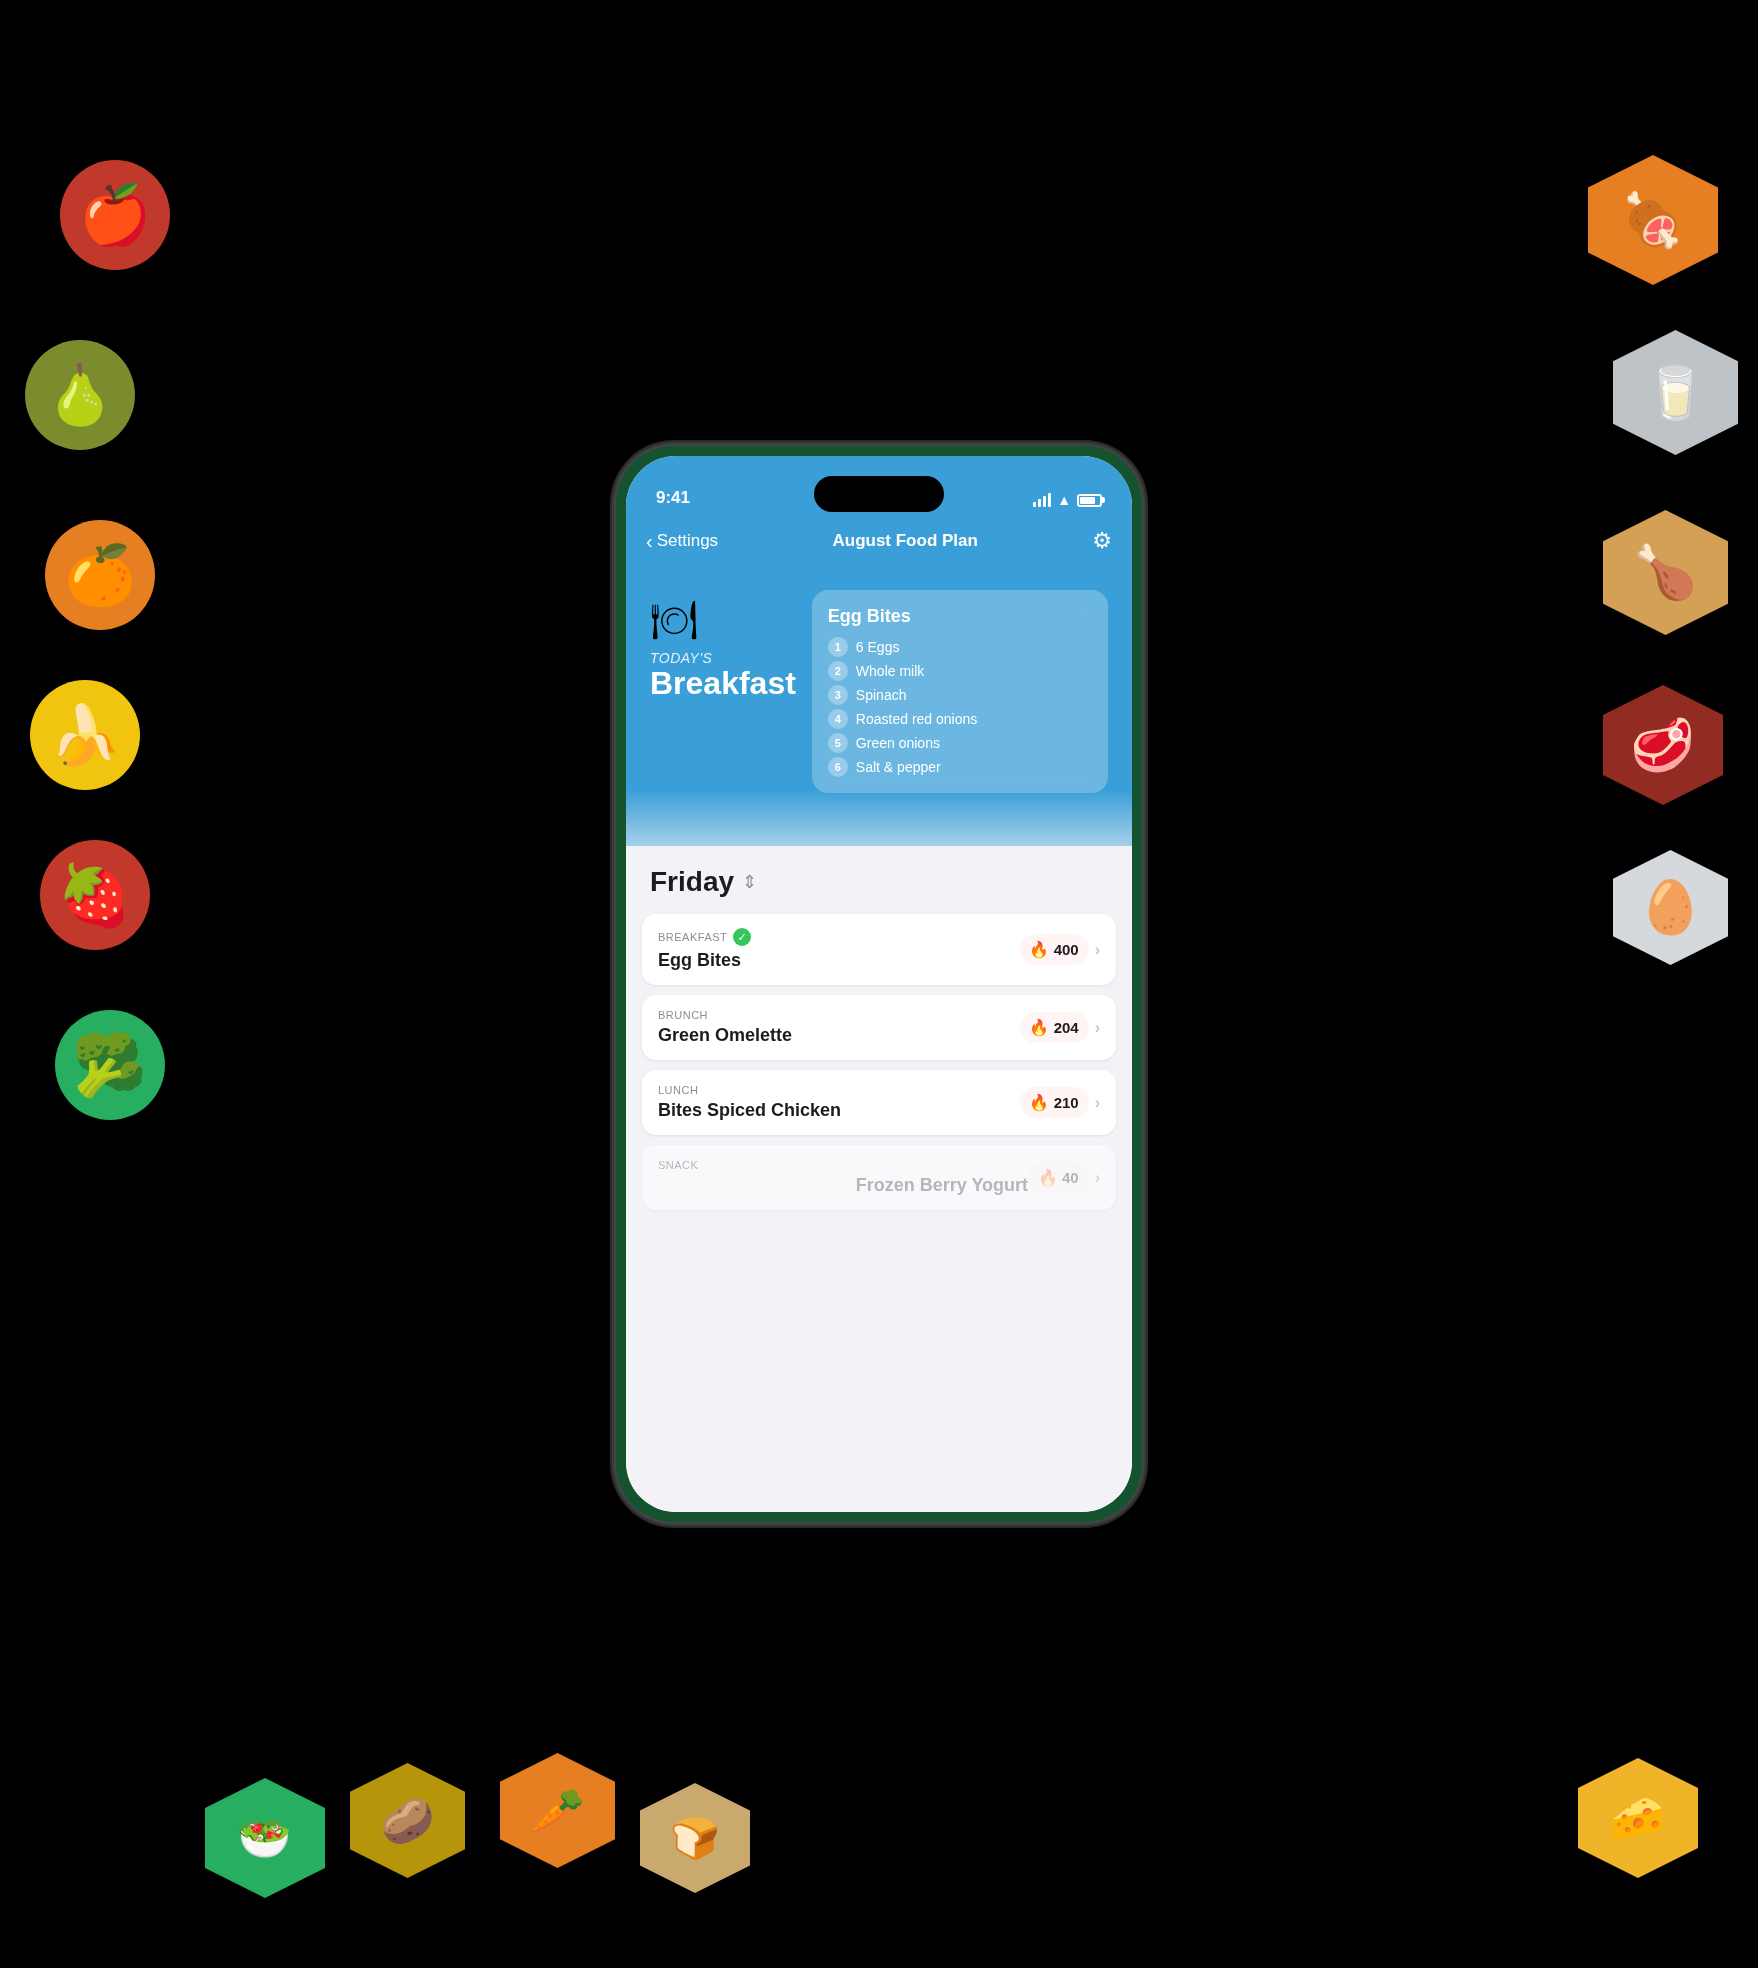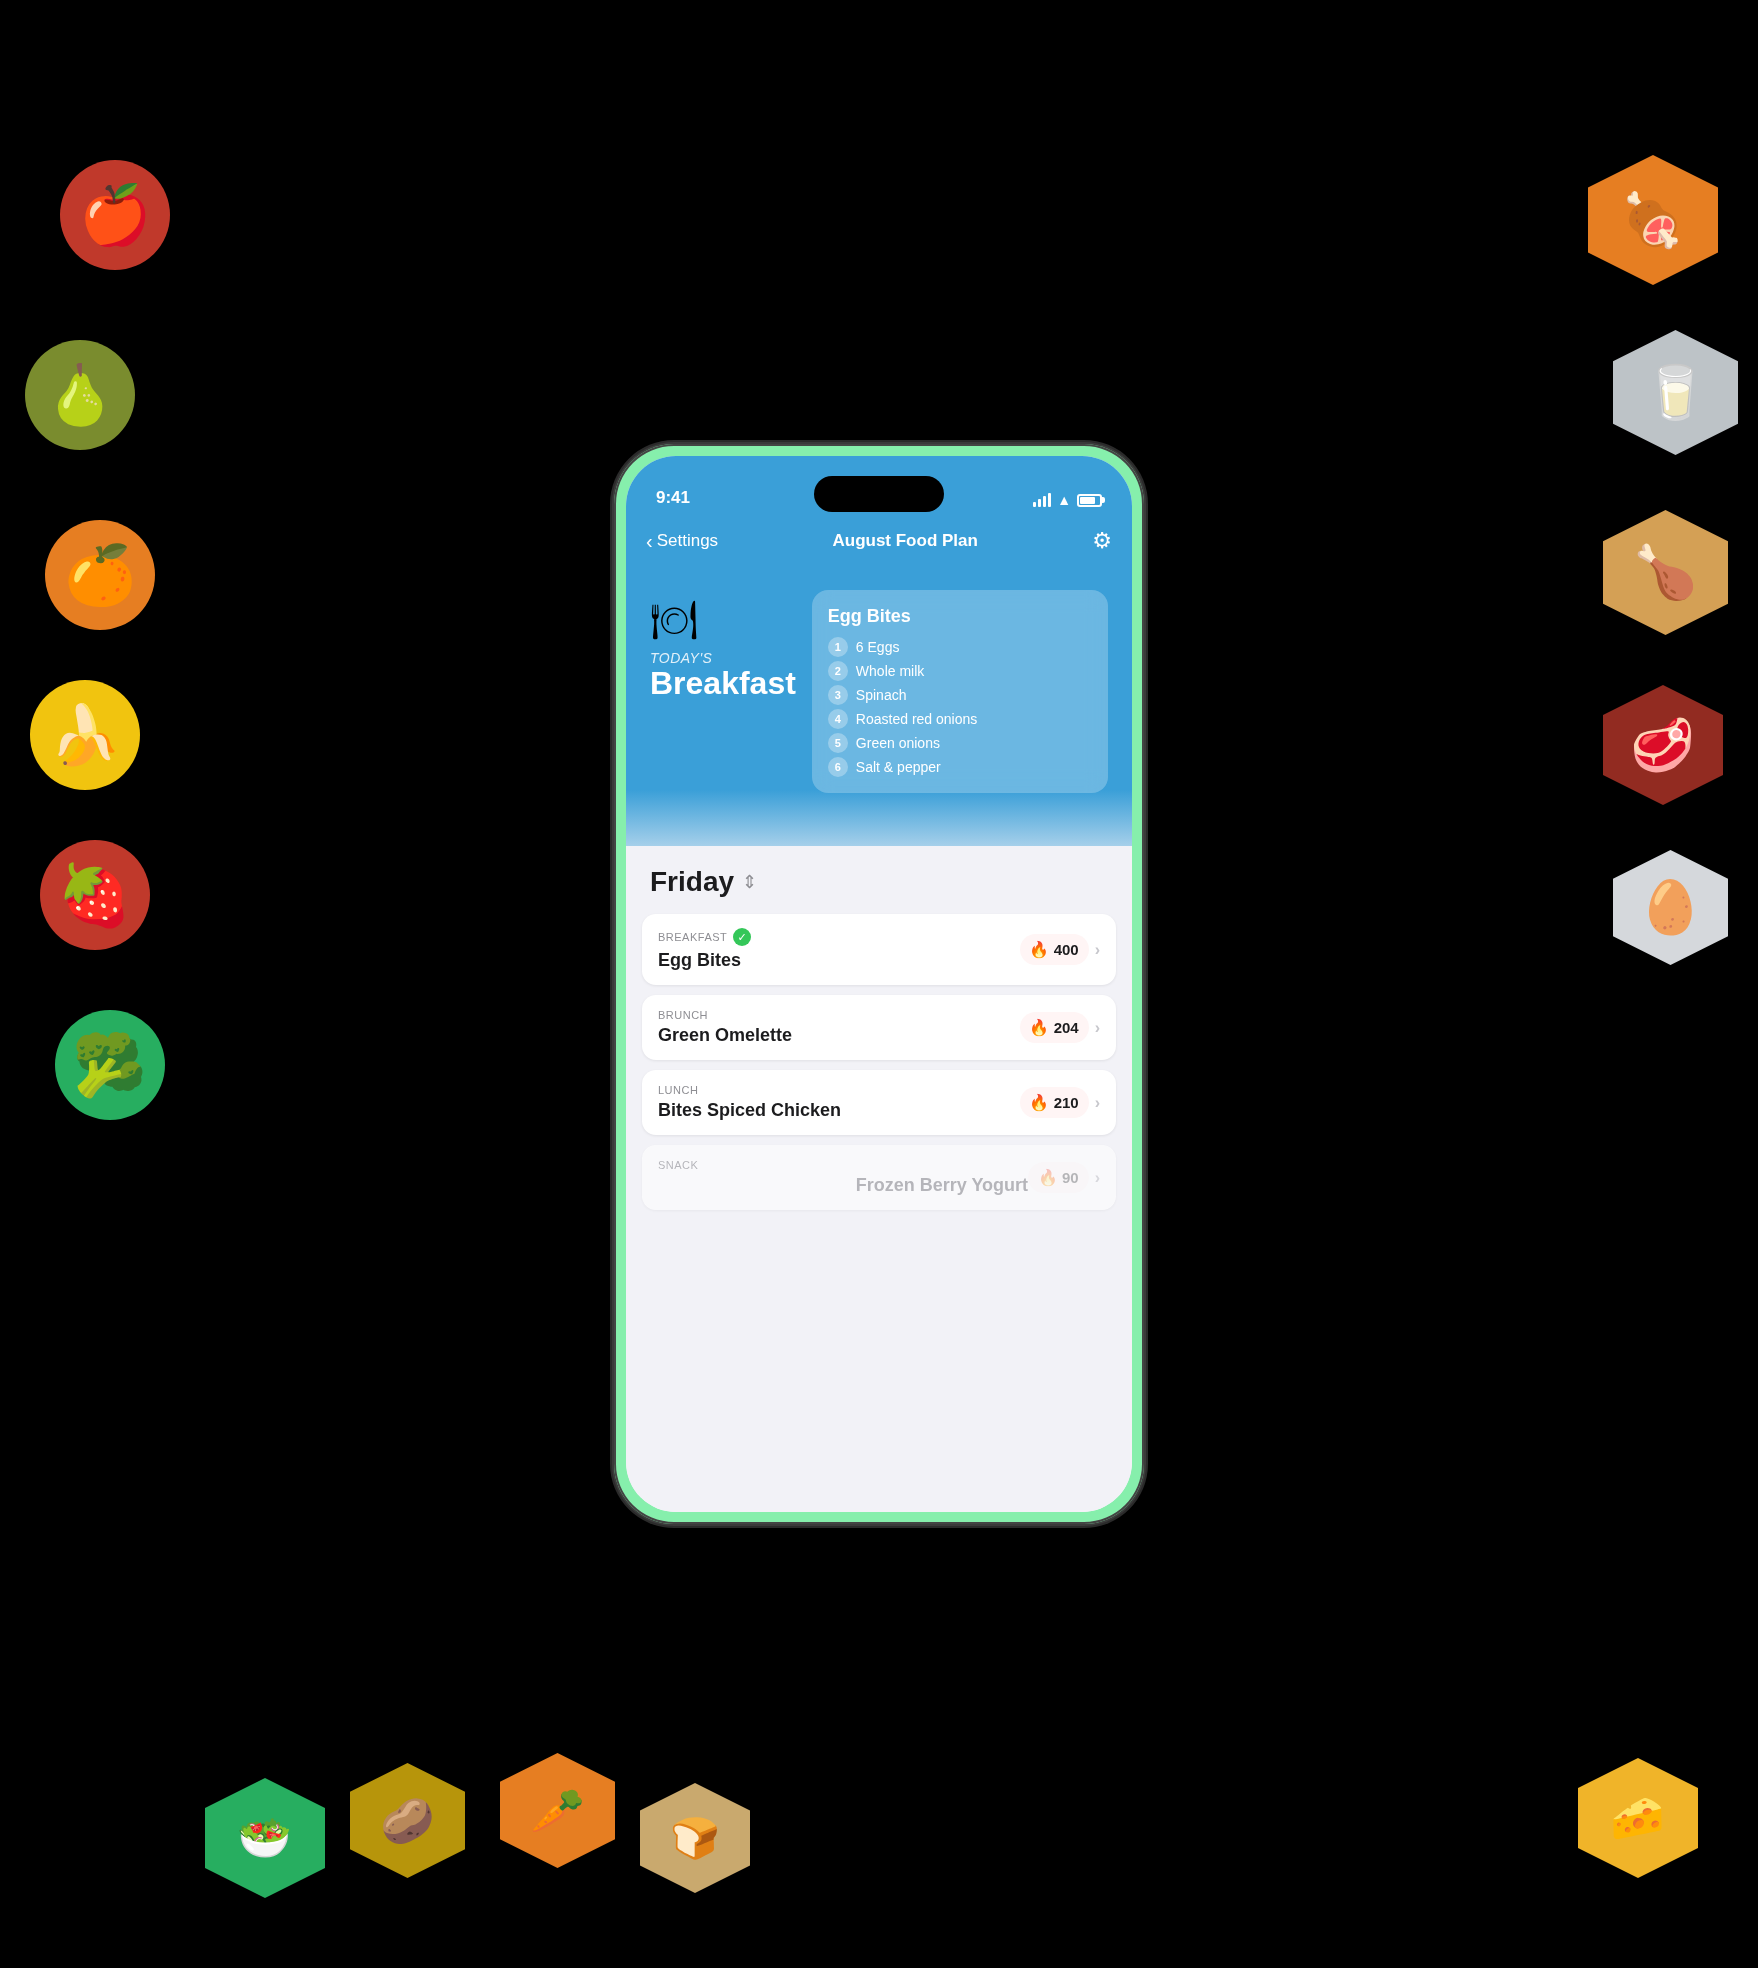--- a/index.html
+++ b/index.html
@@ -24,21 +24,21 @@
     }
 
     
     .phone-frame {
       position: absolute;
       left: 50%;
       top: 50%;
       transform: translate(-50%, -50%);
       width: 530px;
       height: 1080px;
-      background: #86efac;
+      background: #14532d;
       border-radius: 60px;
       box-shadow:
         0 0 0 2px #3a3a3a,
         0 0 0 4px #2a2a2a,
         0 40px 80px rgba(0,0,0,0.8),
         inset 0 0 0 2px #444;
       overflow: hidden;
     }
 
     .phone-screen {
@@ -612,21 +612,21 @@
           <div class="meal-card" style="opacity:0.6;text-align:right;">
             <div class="meal-card-left">
               <div class="meal-card-type">
                 <span>SNACK</span>
               </div>
               <div class="meal-card-name meal-card-name dimmed">Frozen Berry Yogurt</div>
             </div>
             <div class="meal-card-right">
               <div class="calorie-display calorie-display dimmed">
                 <span class="flame-icon">🔥</span>
-                <span class="calorie-count">90</span>
+                <span class="calorie-count">40</span>
               </div>
               <span class="chevron-right">›</span>
             </div>
           </div>
         </div>
       </div>
 
     </div>
   </div>
 </div>

